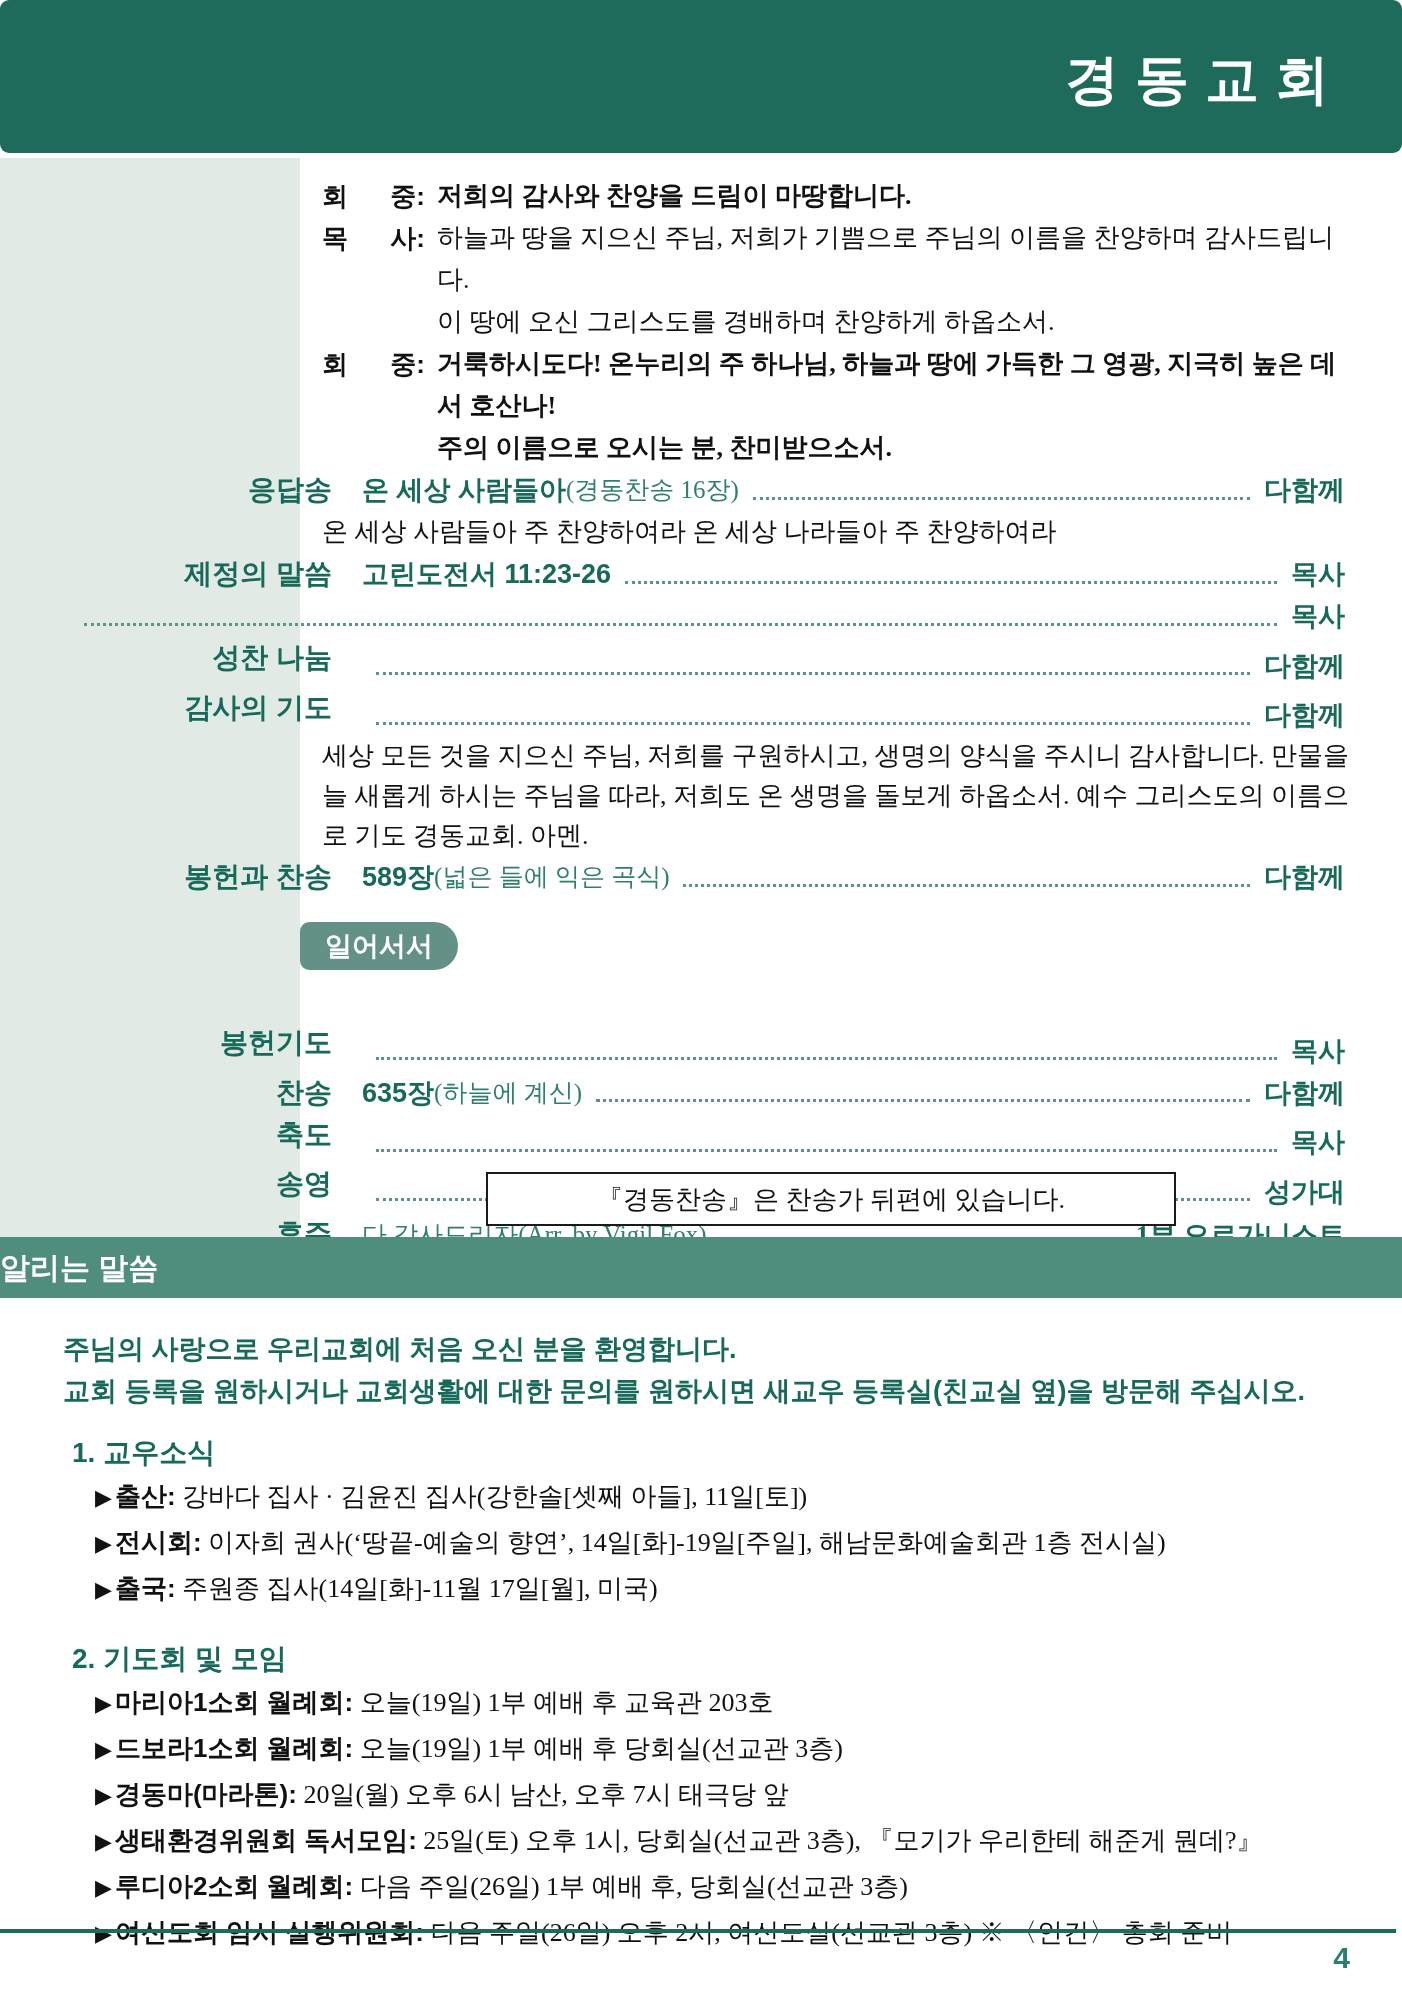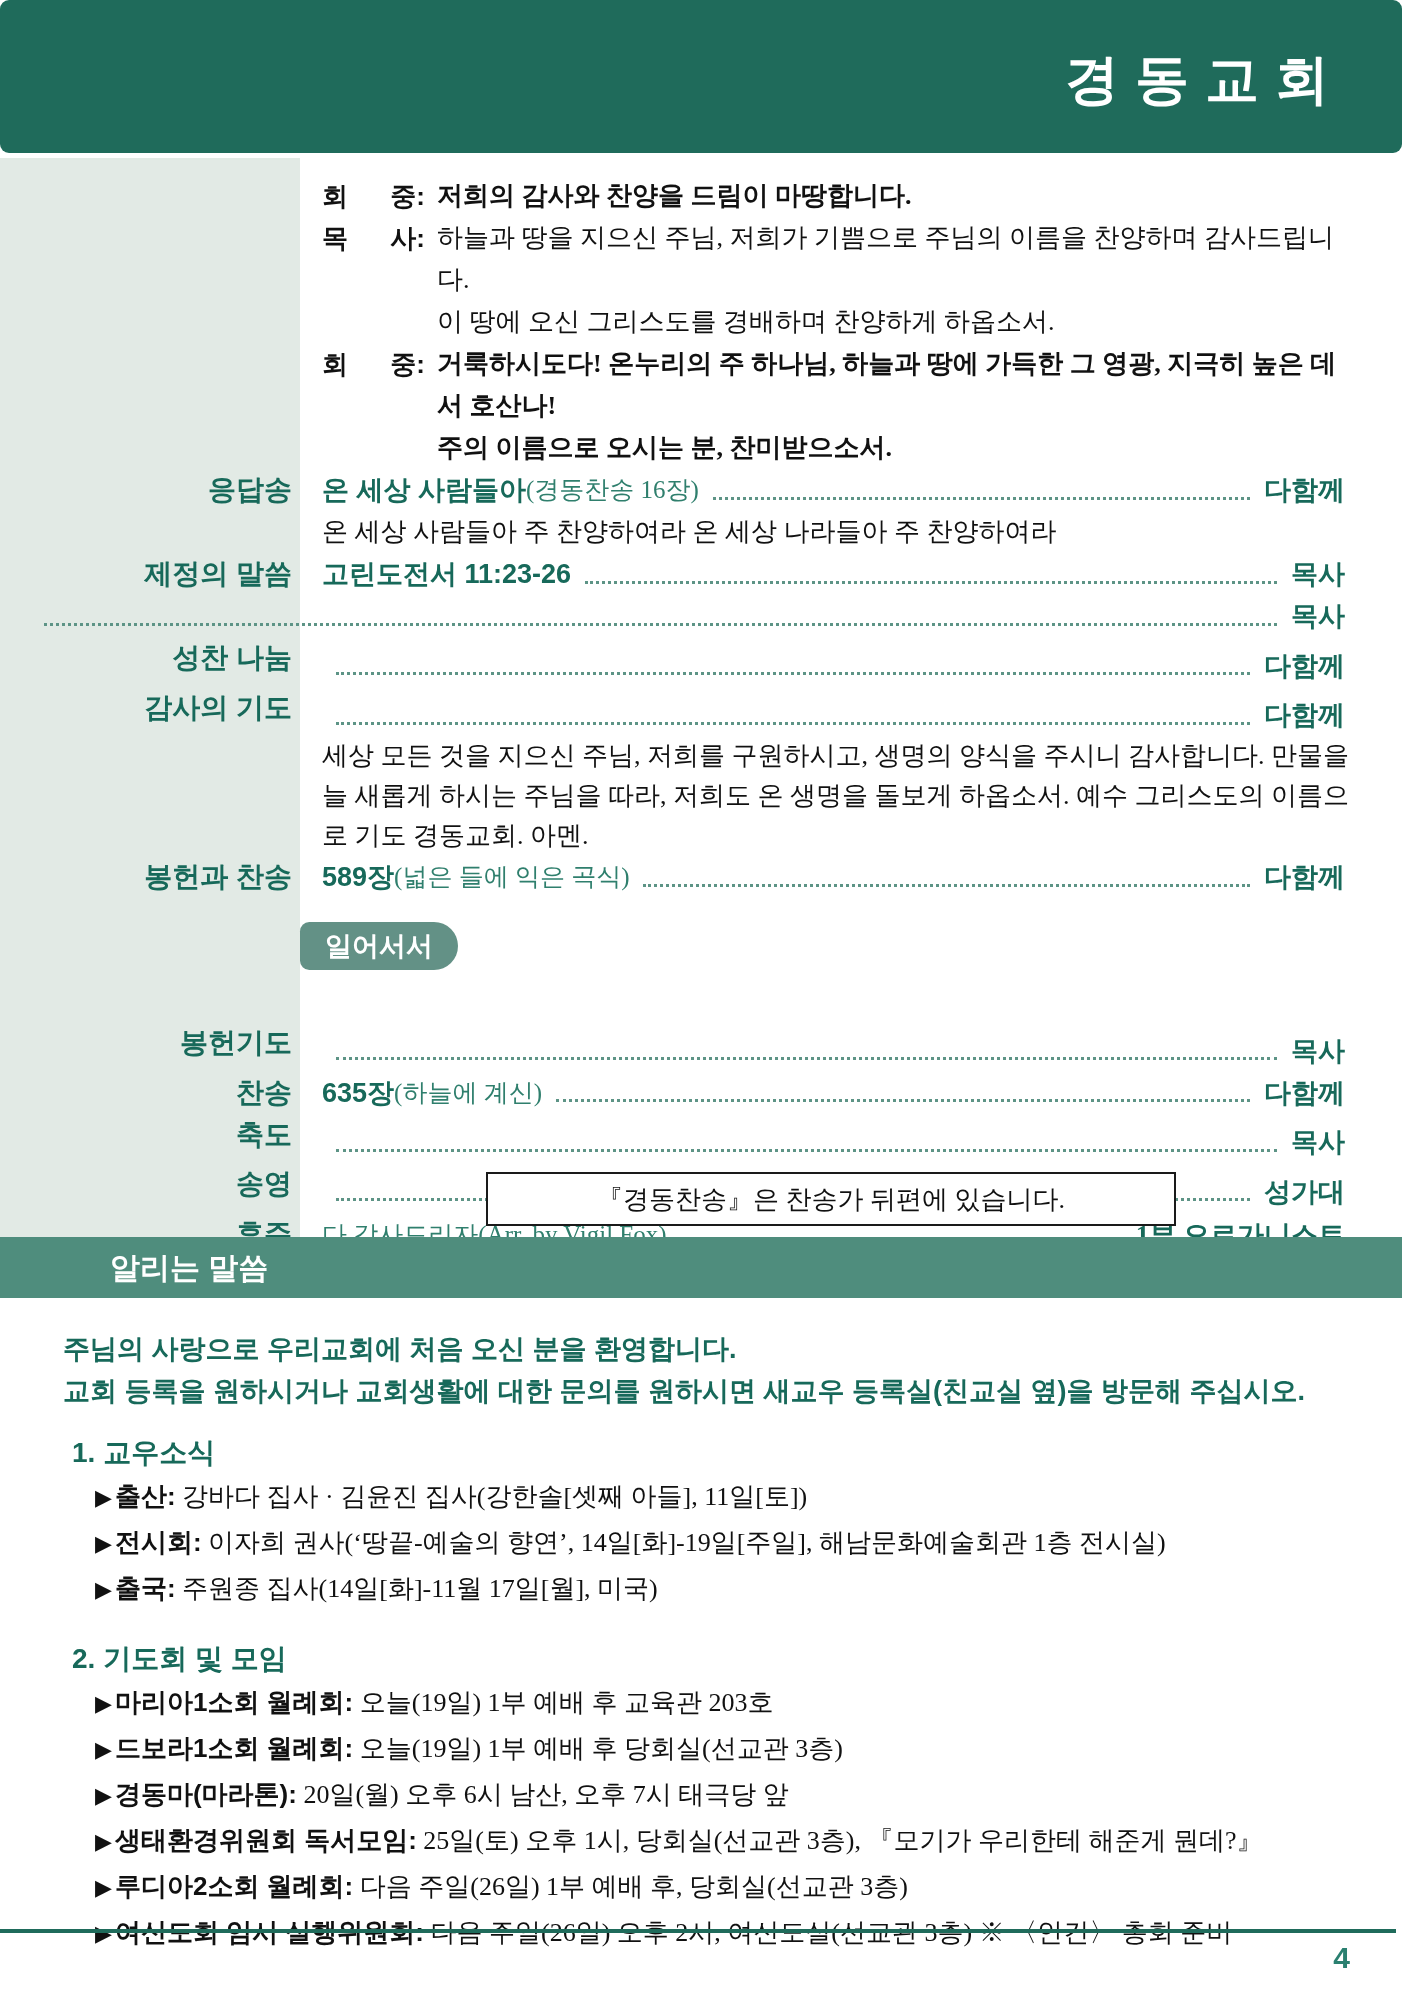--- a/index.html
+++ b/index.html
@@ -17,21 +17,21 @@
   
   .sidebar-bg { position:absolute; top:158px; left:0; width:300px; height:1079px; background:#e2eae5; }
   
   .liturgy { position:absolute; top:153px; left:0; width:1402px; }
   .dialogue { margin:22px 57px 0 322px; font-size:26px; line-height:42px; }
   .dline { display:flex; }
   .dlabel { width:103px; flex-shrink:0; display:flex; justify-content:space-between;
             font-family:"Liberation Sans", sans-serif; font-weight:bold; margin-right:12px; }
   .dbold { font-weight:bold; }
   .dcont { padding-left:115px; }
-  .orow { display:flex; align-items:baseline; padding-right:57px; font-size:26px; line-height:42px; }
+  .orow { display:flex; align-items:baseline; padding-right:57px; font-size:26px; line-height:42px;margin-left:40px; }
   .olabel { width:292px; flex-shrink:0; text-align:right;
             font-family:"Liberation Sans", sans-serif; font-weight:bold; font-size:28px; color:#17695a; }
   .omain { flex:1; margin-left:30px; display:flex; align-items:flex-start; min-width:0; }
   .otitle { font-family:"Liberation Sans", sans-serif; font-weight:bold; color:#17695a; font-size:27px; white-space:nowrap; }
   .onote { color:#2f7f6d; font-size:25px; white-space:nowrap; }
   .oleader { flex:1; align-self:center; height:0; border-bottom:3px dotted #5d9486; margin:0 14px; transform:translateY(8px); min-width:30px; }
   .oright { font-family:Liberation Serif, serif; font-weight:bold; color:#17695a; font-size:27px; white-space:nowrap; }
   .osub { margin:0 57px 0 322px; font-size:26px; line-height:42px; color:#111; }
   .opara { margin:0 50px 0 322px; font-size:26px; line-height:40px; color:#111; }
   .stand-badge {
@@ -44,21 +44,21 @@
   
   .hymnal-box {
     position:absolute; top:1172px; left:486px; width:686px; height:50px;
     border:2px solid #1a1a1a; background:#ffffff;
     display:flex; align-items:center; justify-content:center; font-size:26px;
   }
   
   .notice-band {
     position:absolute; top:1237px; left:0; width:1402px; height:61px; background:#4f8d7d;
     color:#ffffff; font-family:"Liberation Sans", sans-serif; font-weight:bold;
-    font-size:30px; line-height:61px; padding-left:110px; box-sizing:border-box;
+    font-size:30px; line-height:61px; box-sizing:border-box;
   }
   
   .announcements { position:absolute; top:1298px; left:0; width:1402px; }
   .welcome { margin:30px 57px 0 63px; color:#17695a;
              font-family:"Liberation Sans", sans-serif; font-weight:bold;
              font-size:27px; line-height:42px; }
   .aheading { margin:20px 0 0 72px; color:#17695a;
               font-family:"Liberation Sans", sans-serif; font-weight:bold;
               font-size:28px; line-height:42px; }
   .aheading2 { margin-top:26px; }

